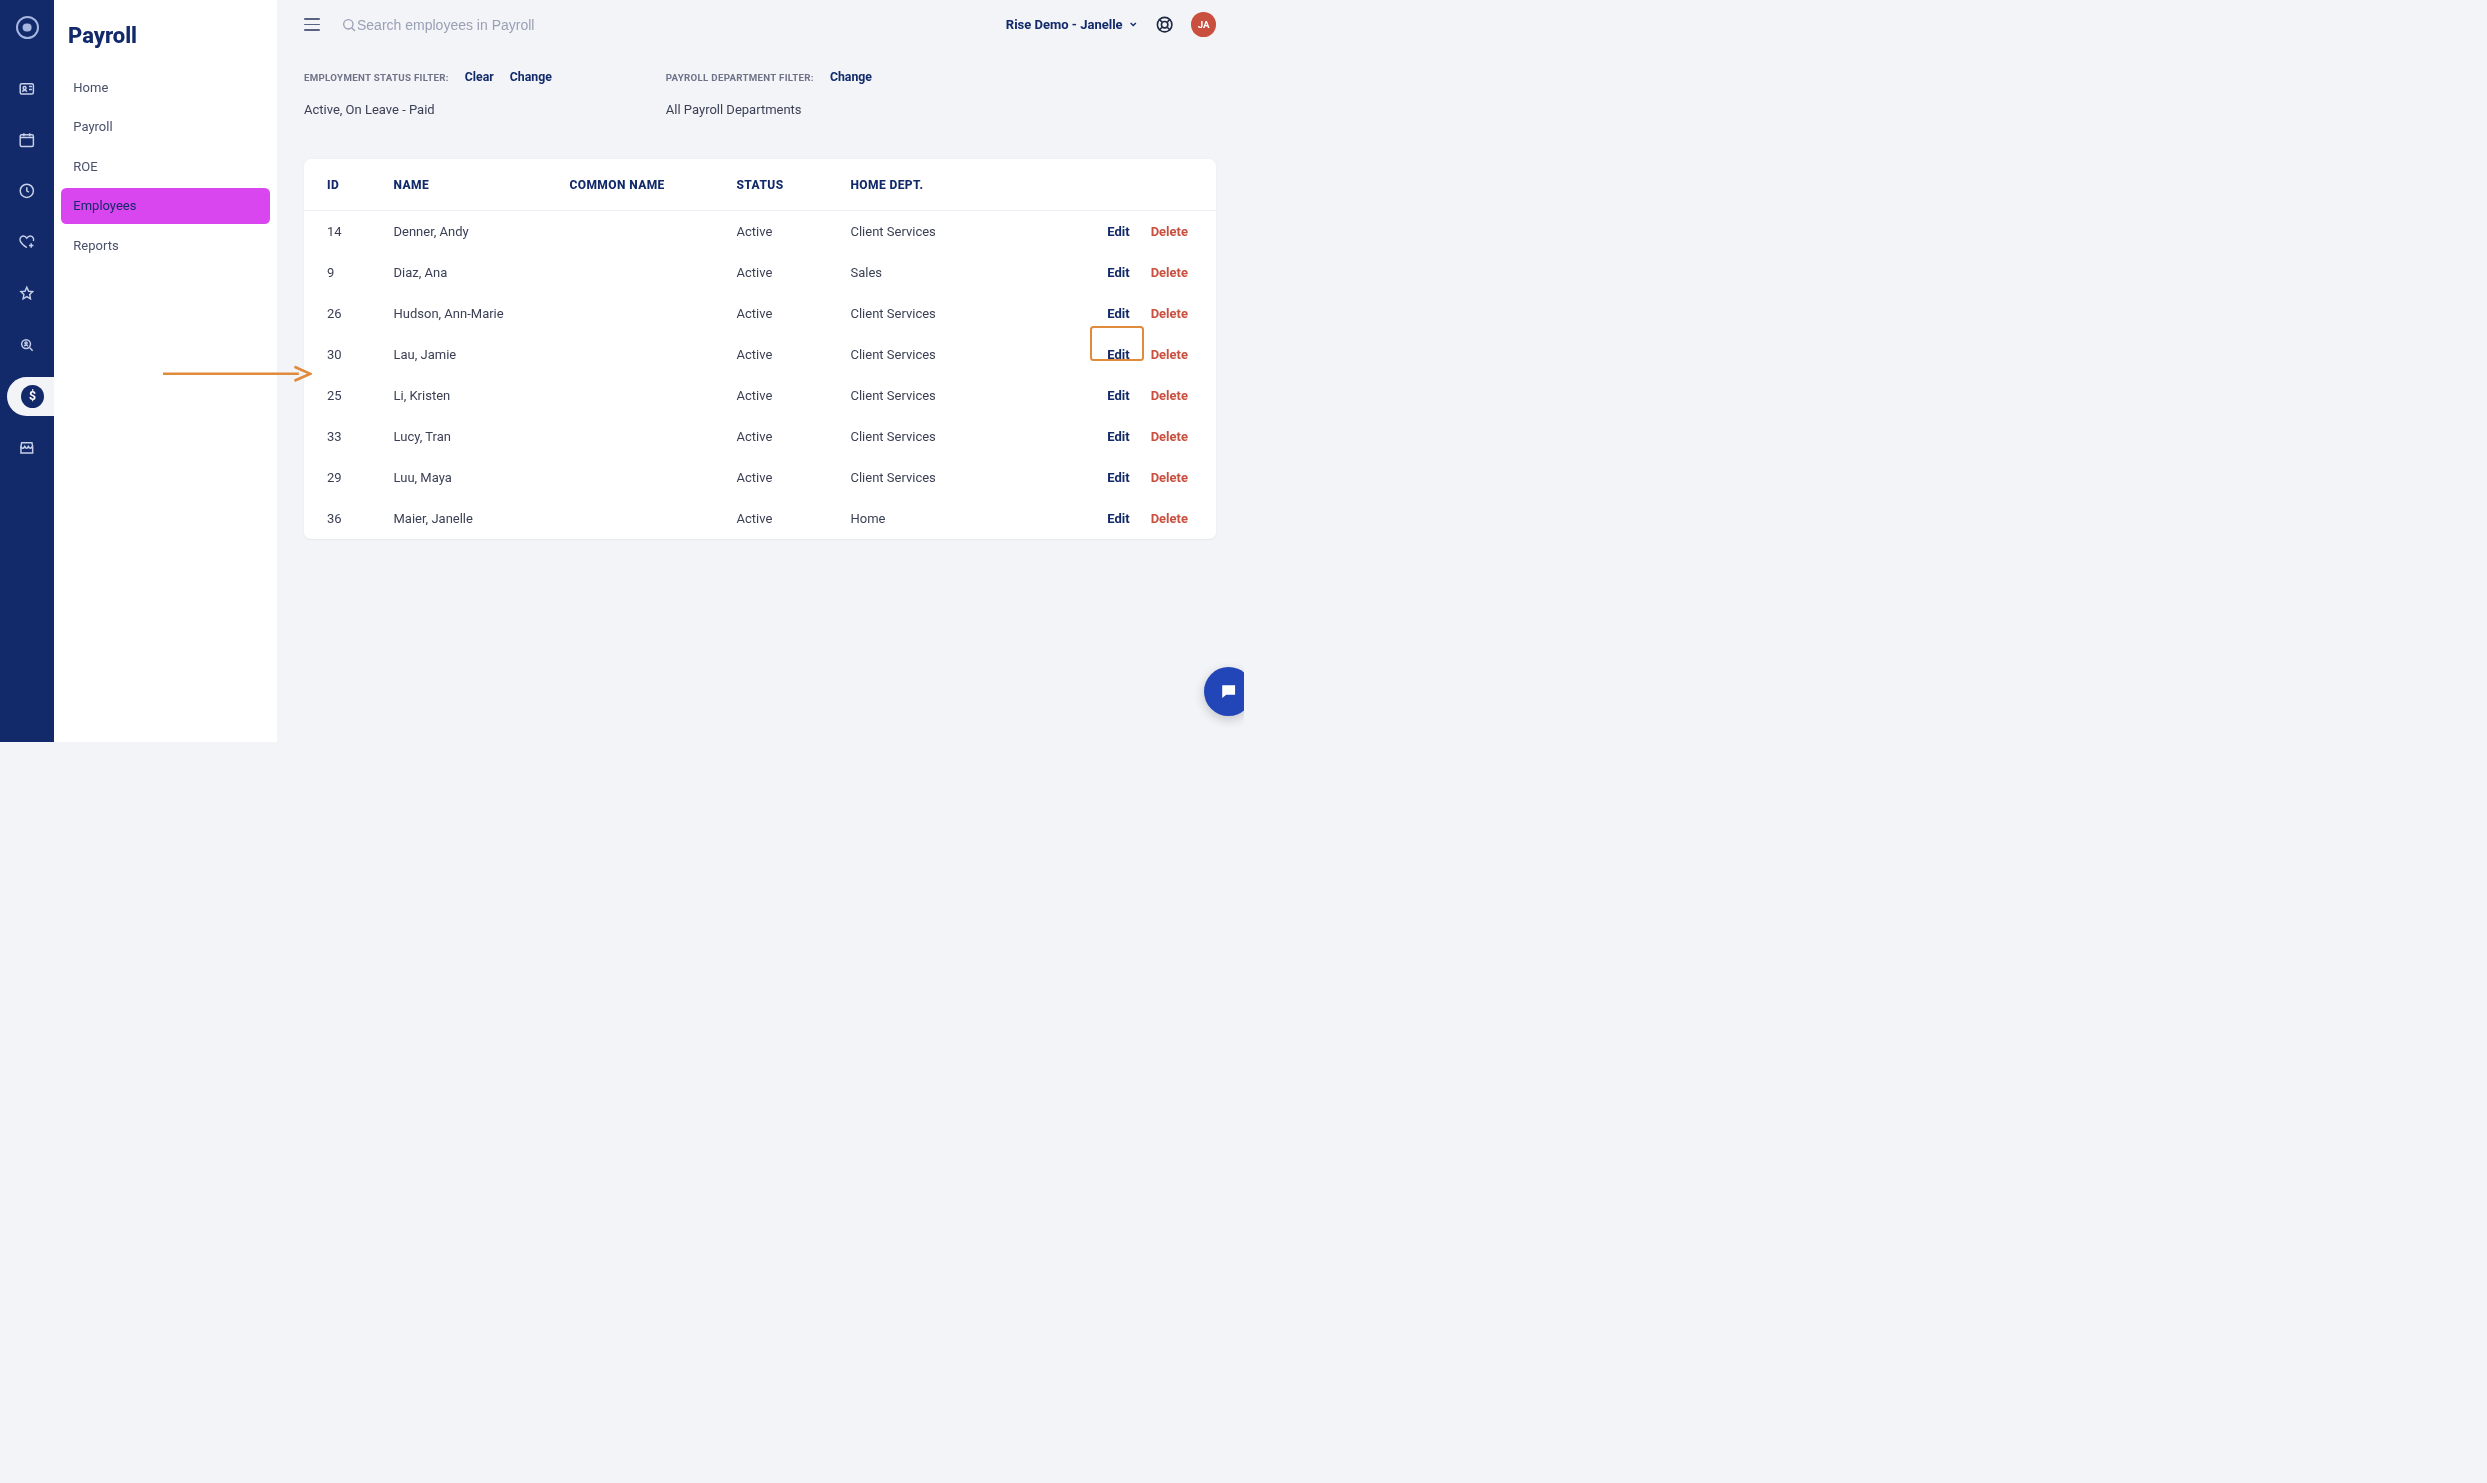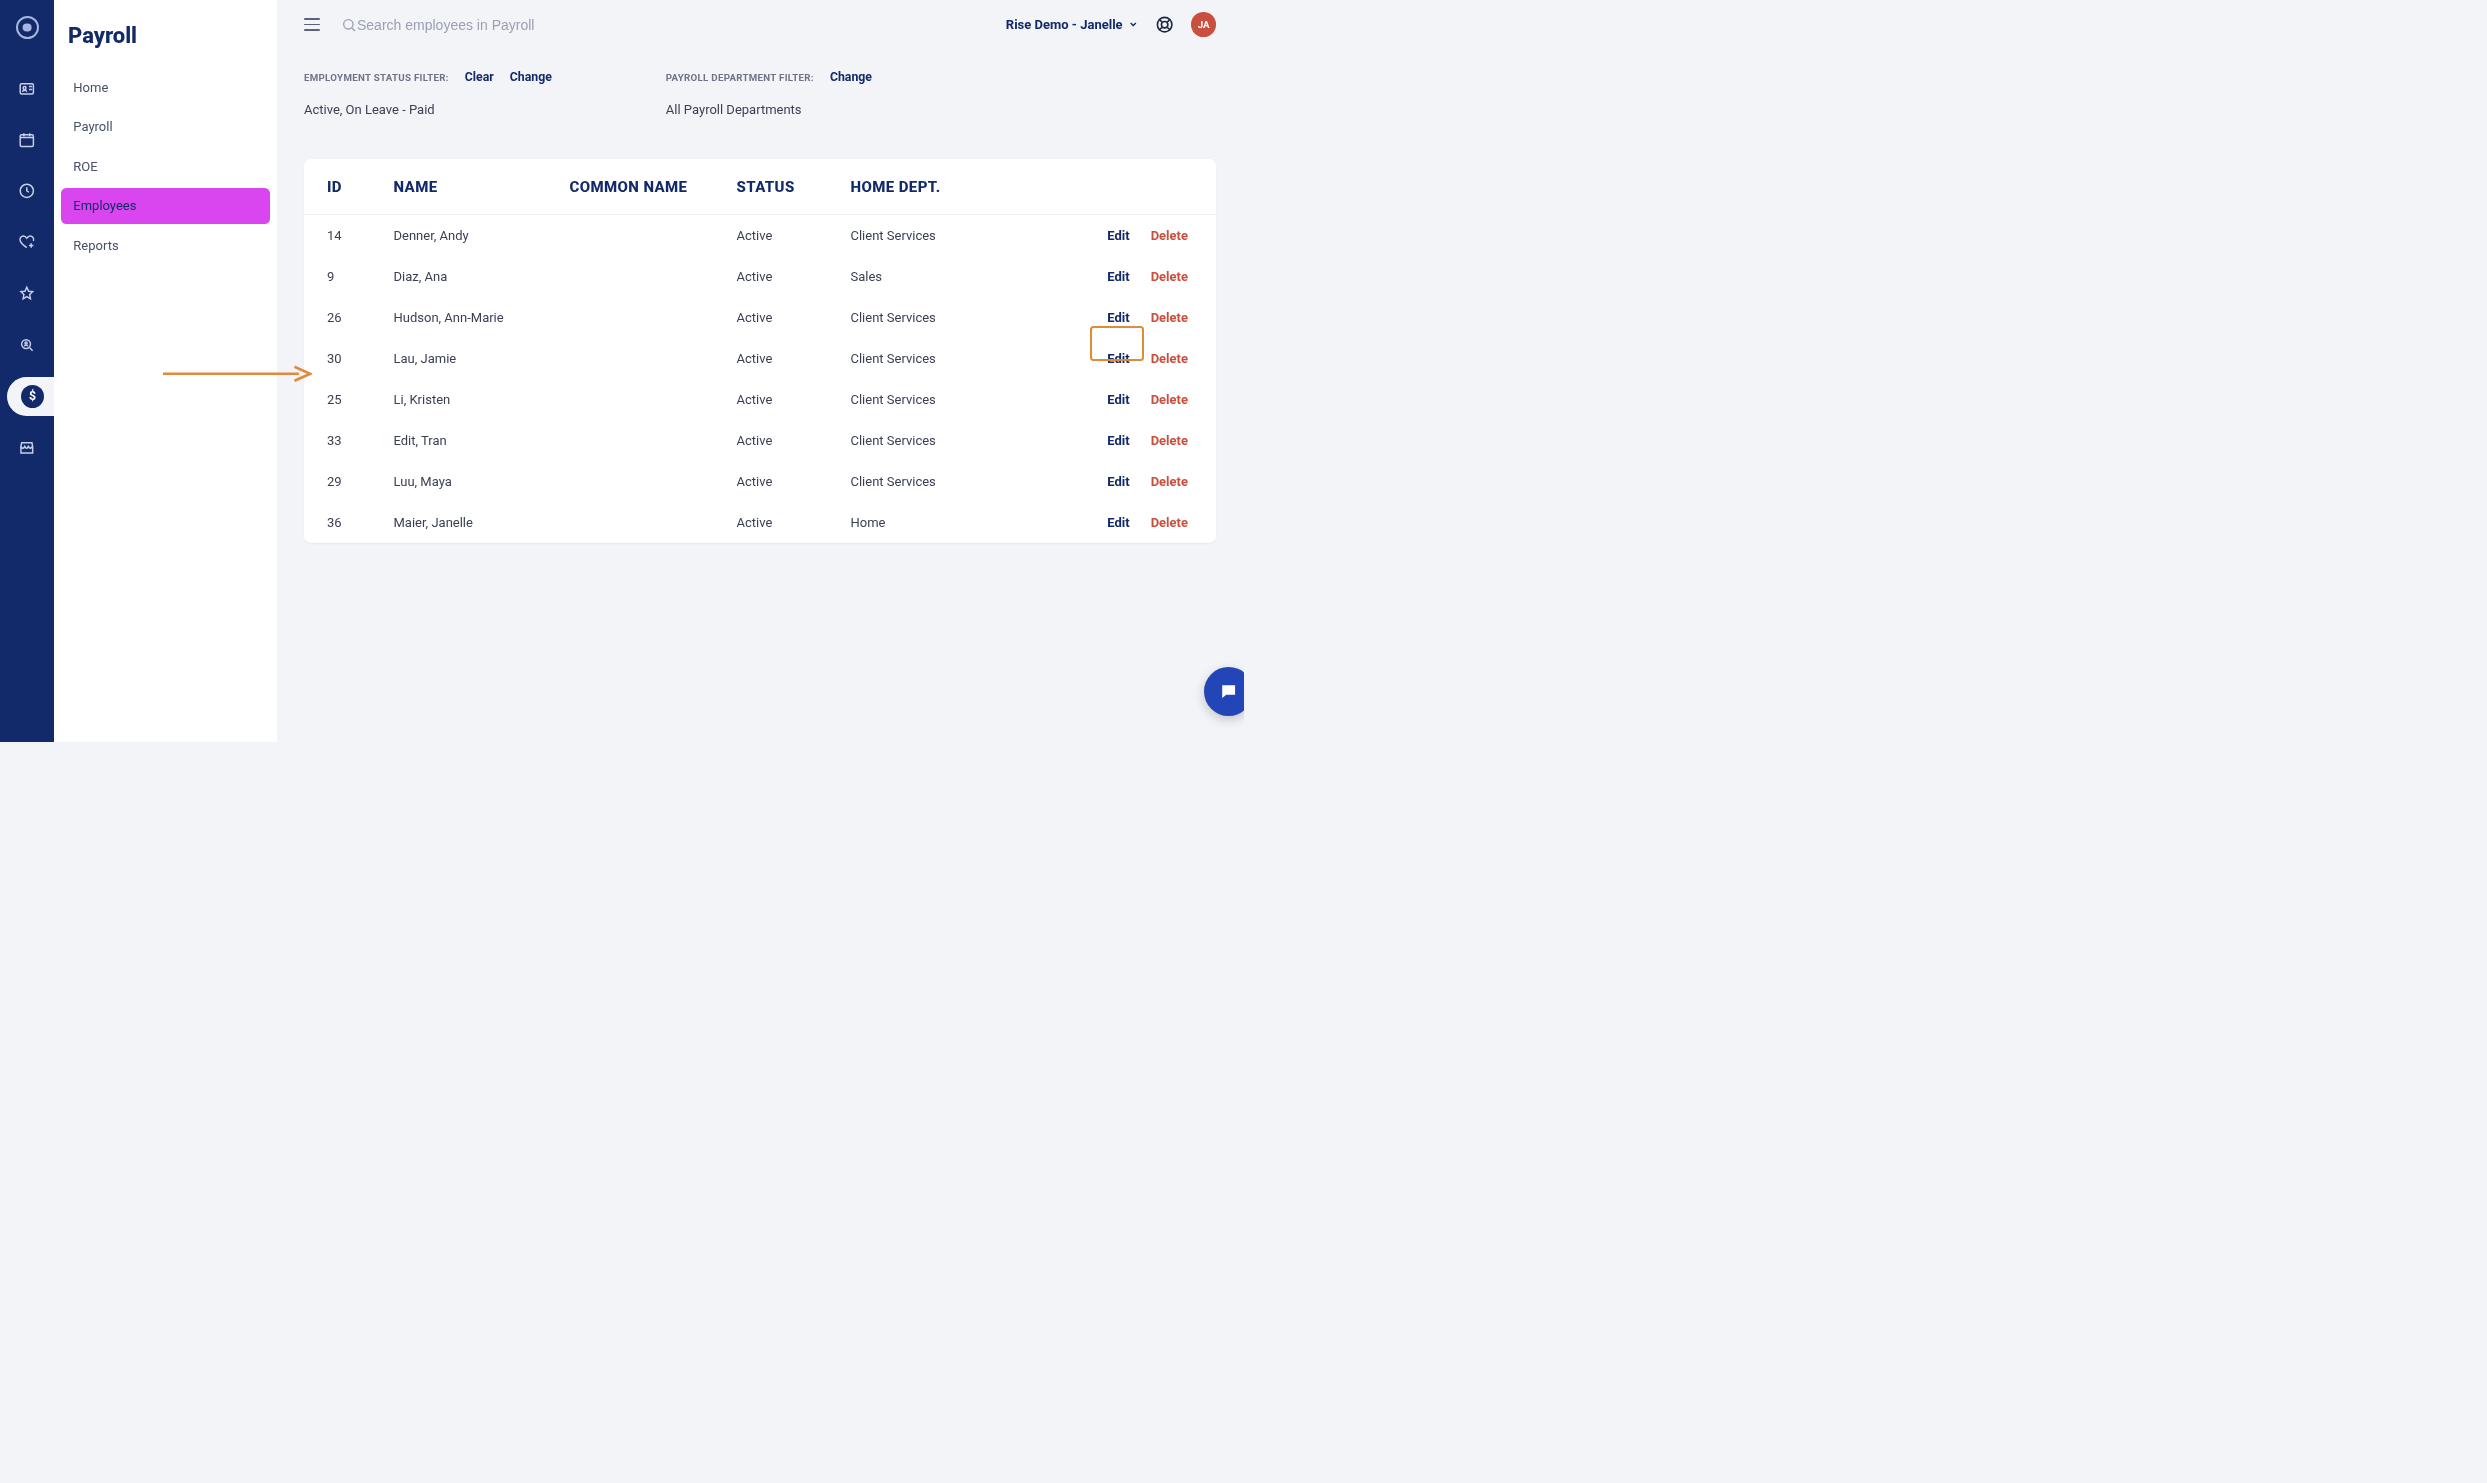--- a/index.html
+++ b/index.html
@@ -169,21 +169,21 @@
     .table-card {
       background:#fff;
       margin: 42px 28px 0 28px;
       border-radius: 7px;
       box-shadow: 0 0.9px 1.8px rgba(20,30,60,0.06);
       overflow: hidden;
     }
     table { width:100%; border-collapse: collapse; }
     thead th {
       text-align:left;
-      font-size:15px;
+      font-size:12px;
       font-weight:800;
       letter-spacing:0.4px;
       color:#122a6a;
       padding: 19.3px 10.5px 17.6px 10.5px;
       border-bottom:0.9px solid #eceef6;
     }
     thead th:first-child { padding-left:23px; }
     tbody td {
       font-size:13px;
       color:#3a3f54;
@@ -403,21 +403,21 @@
           <tr>
             <td class="col-id">25</td>
             <td class="col-name">Li, Kristen</td>
             <td class="col-common"></td>
             <td class="col-status">Active</td>
             <td class="col-dept">Client Services</td>
             <td class="actions-cell col-actions"><span class="edit-link">Edit</span><span class="delete-link">Delete</span></td>
           </tr>
           <tr>
             <td class="col-id">33</td>
-            <td class="col-name">Edit, Tran</td>
+            <td class="col-name">Lucy, Tran</td>
             <td class="col-common"></td>
             <td class="col-status">Active</td>
             <td class="col-dept">Client Services</td>
             <td class="actions-cell col-actions"><span class="edit-link">Edit</span><span class="delete-link">Delete</span></td>
           </tr>
           <tr>
             <td class="col-id">29</td>
             <td class="col-name">Luu, Maya</td>
             <td class="col-common"></td>
             <td class="col-status">Active</td>

